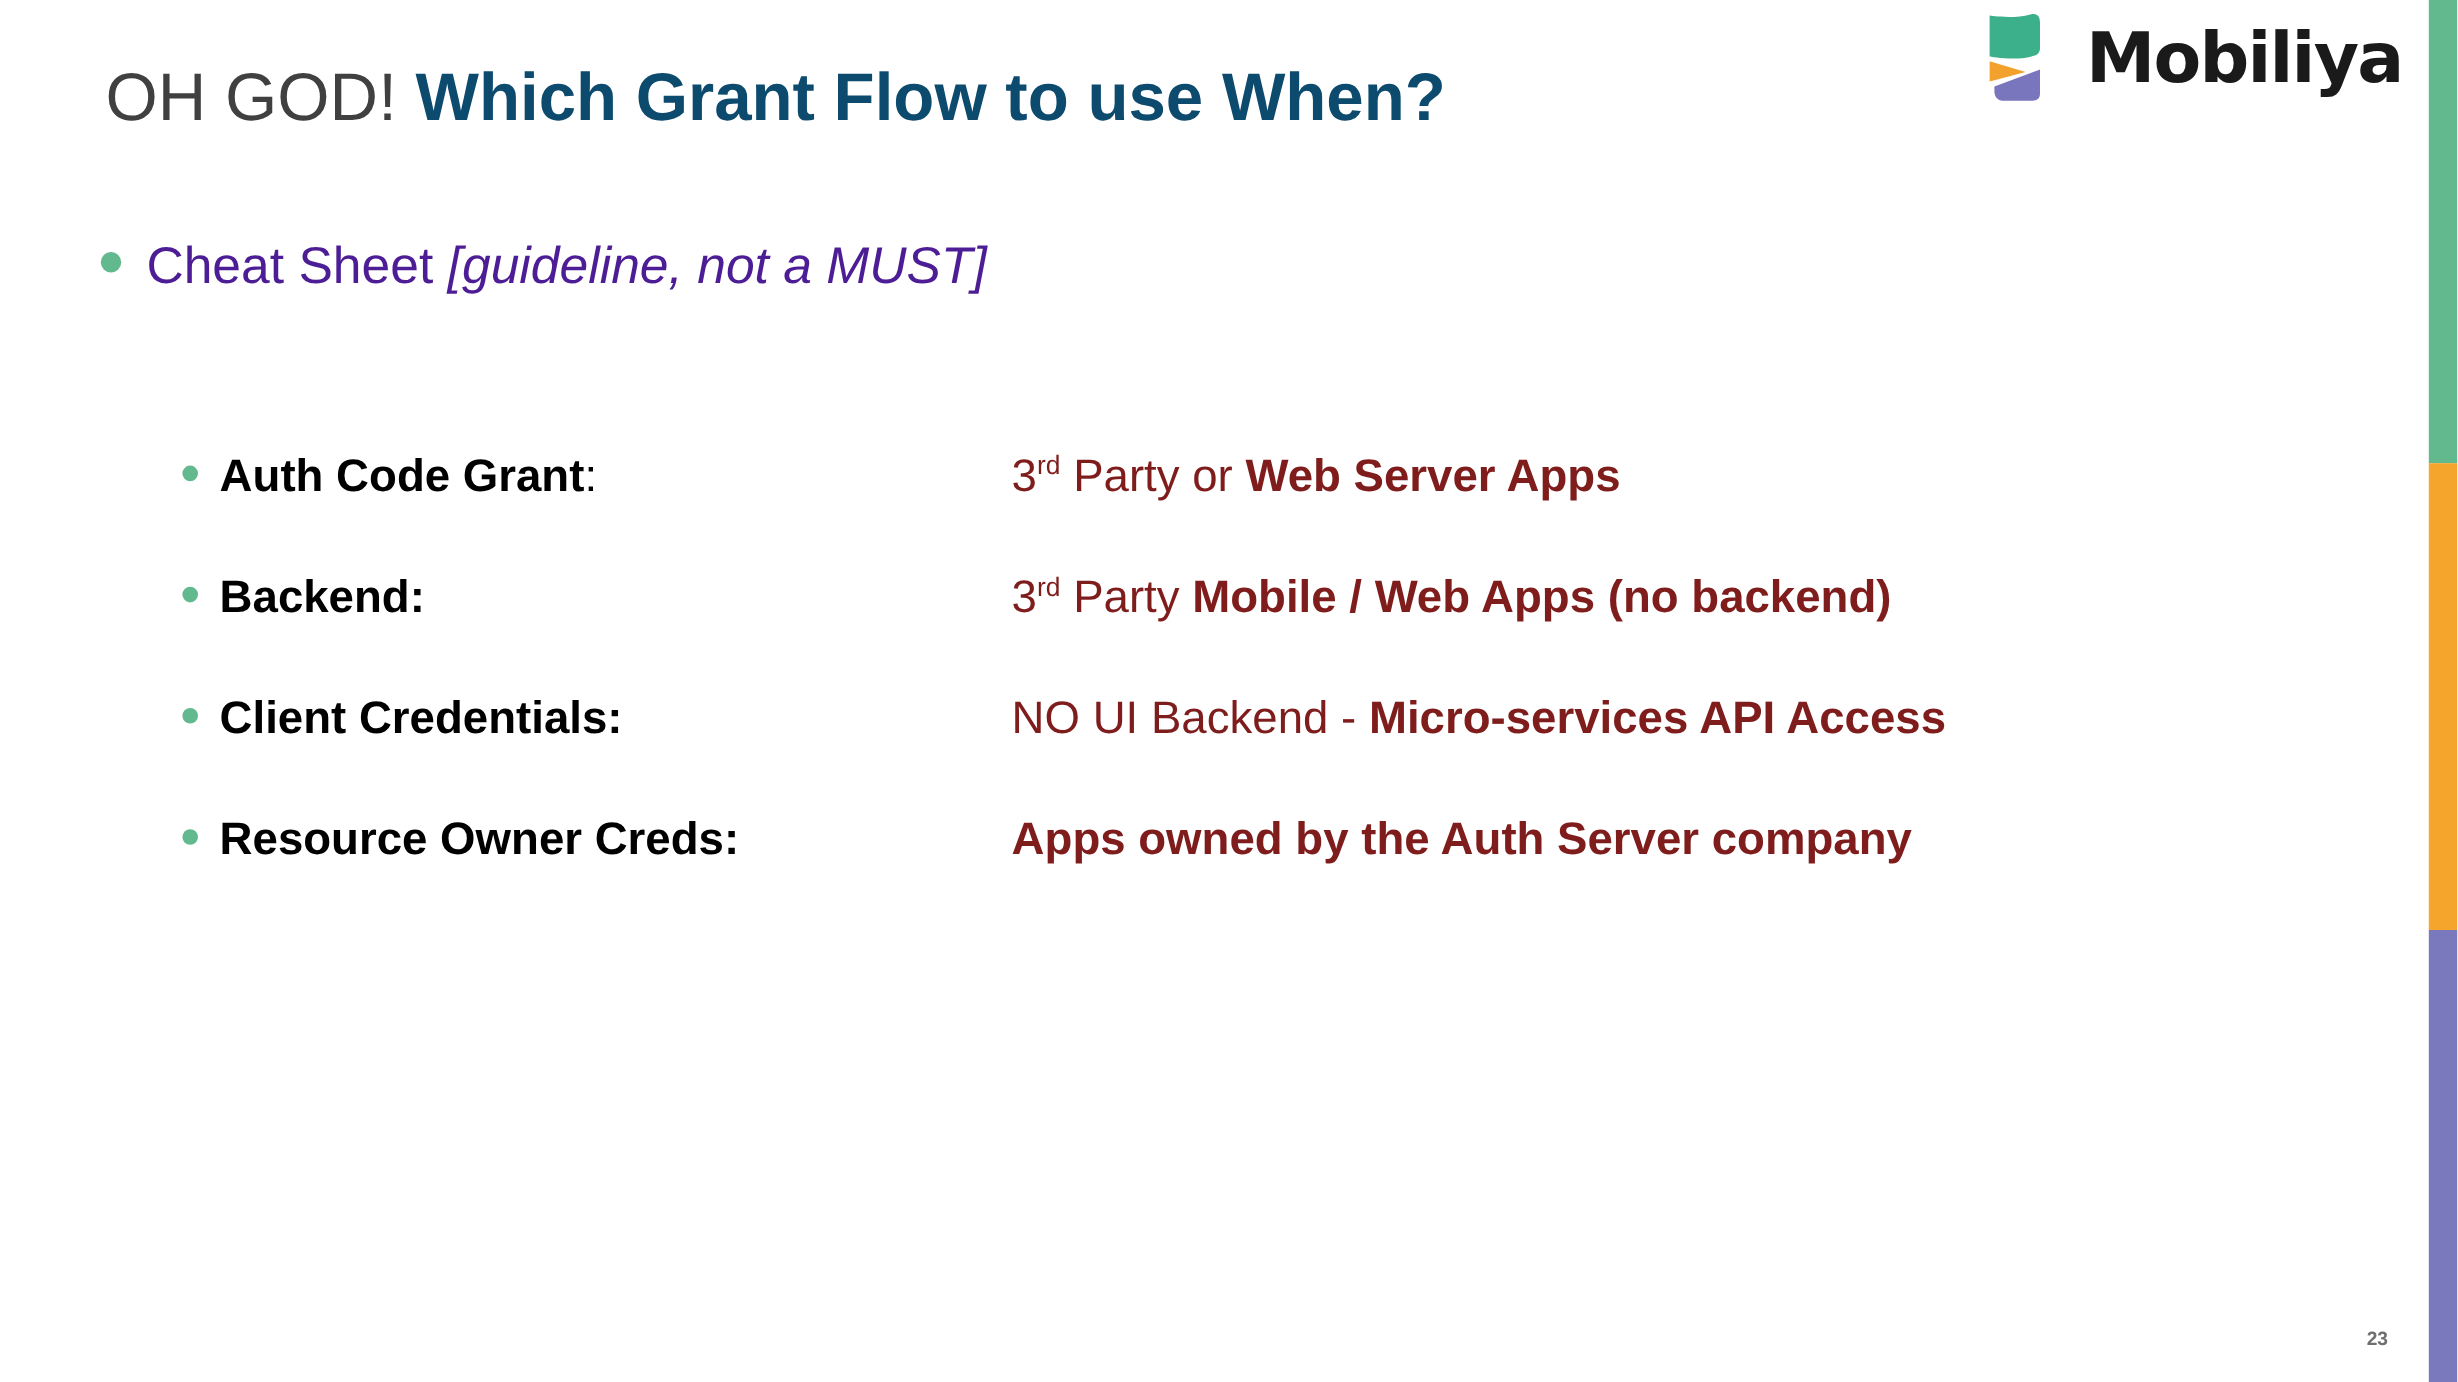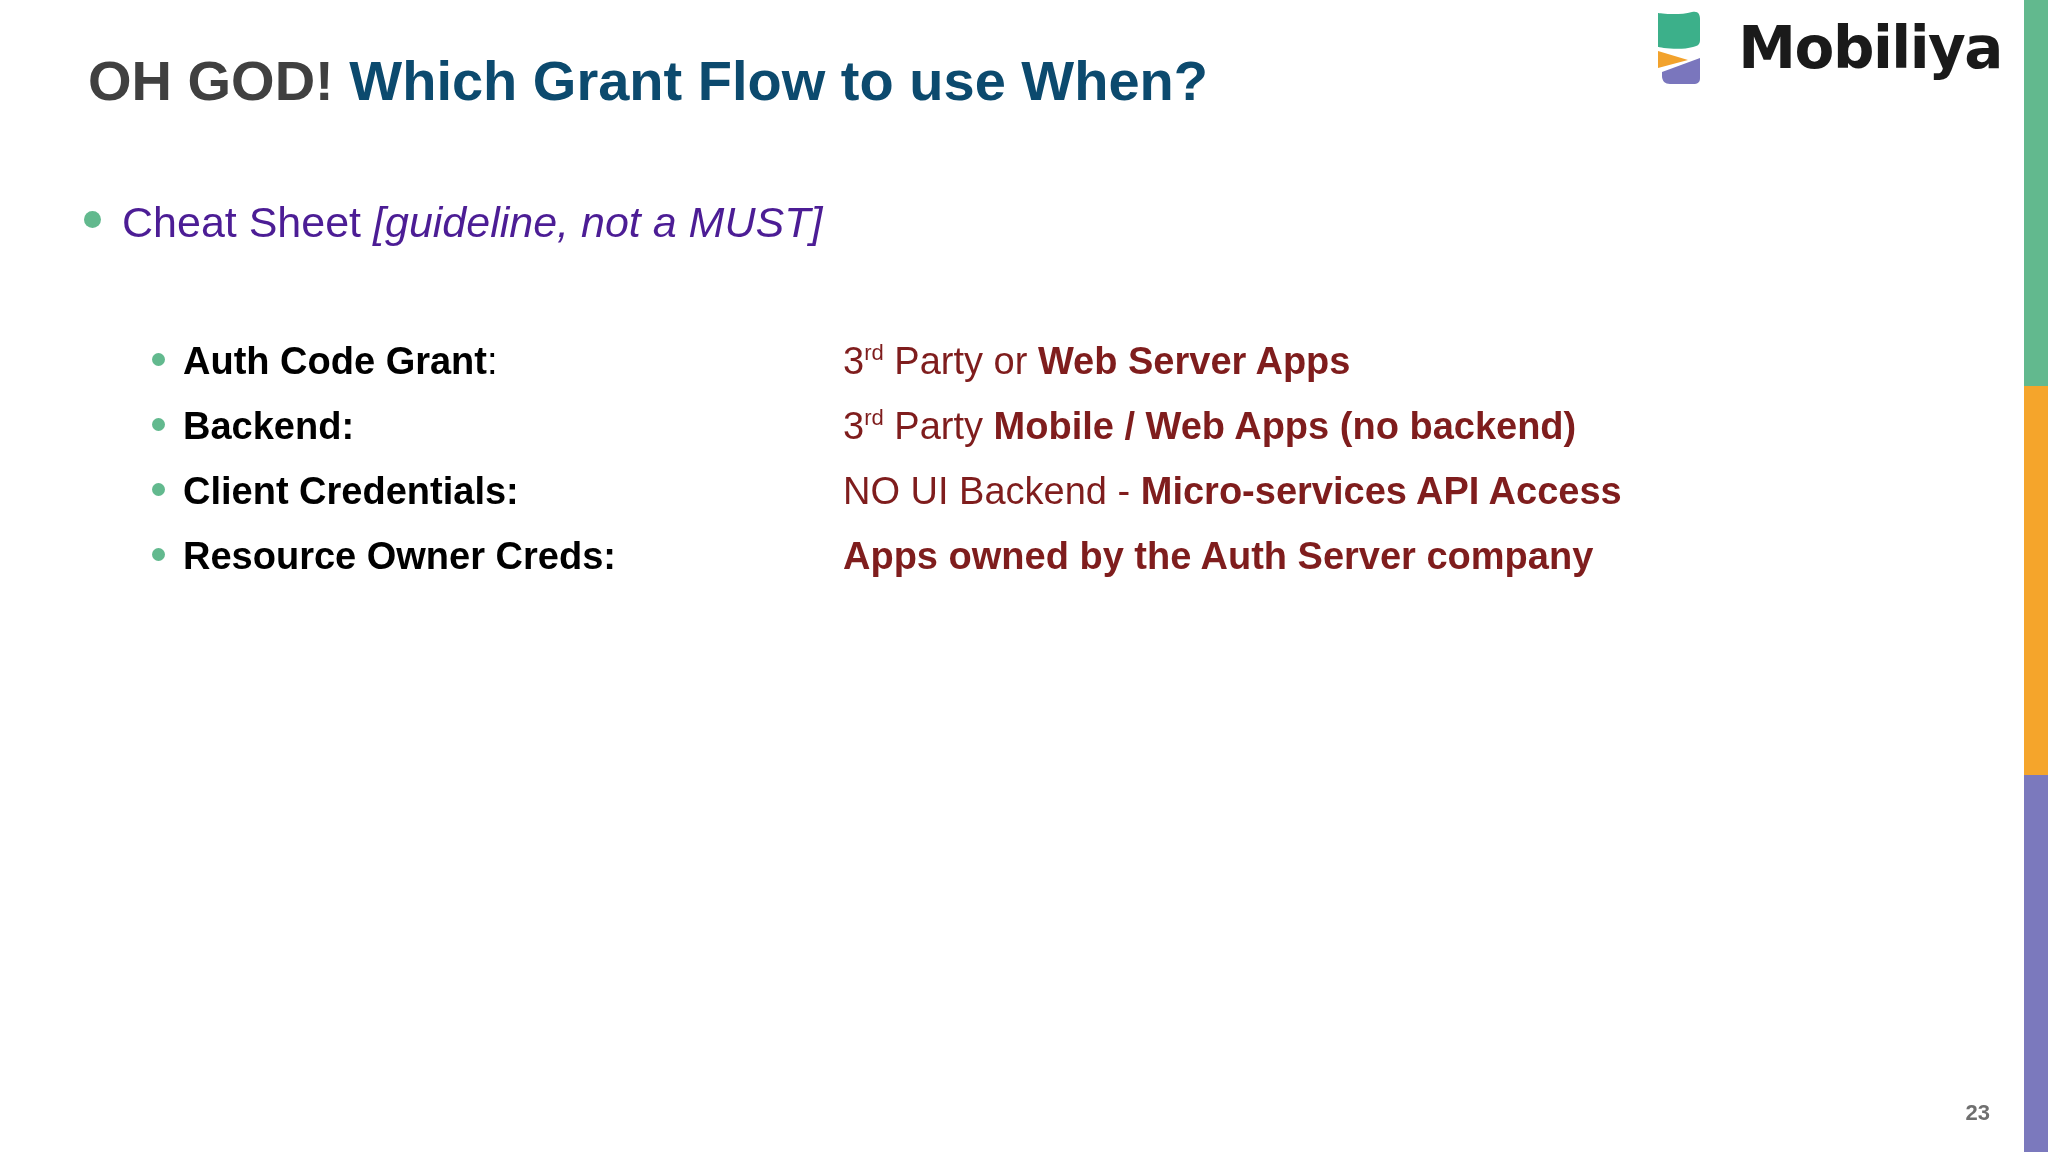--- a/index.html
+++ b/index.html
@@ -53,21 +53,21 @@
   
   .title {
     position: absolute;
     left: 88px;
     top: 50px;
     font-size: 56px;
     line-height: 1.1;
     color: #404040;
     white-space: nowrap;
   }
-  .title .light { font-weight: bold; }
+  .title .light { font-weight: normal; }
   .title .heavy { font-weight: bold; color: #0c4a6e; }
 
   
   .lvl1 {
     position: absolute;
     left: 84px;
     top: 198px;
     display: flex;
     align-items: baseline;
     white-space: nowrap;
@@ -93,20 +93,21 @@
   .grid {
     position: absolute;
     left: 152px;
     top: 340px;
   }
   .row {
     display: flex;
     align-items: baseline;
     height: 65px;
     white-space: nowrap;
+    margin-top: 36px;
   }
   .row .dot {
     width: 13px;
     height: 13px;
     border-radius: 50%;
     background: #62b98e;
     flex: 0 0 auto;
     position: relative;
     top: -8px;
     margin-right: 18px;
@@ -129,21 +130,21 @@
     font-size: 0.58em;
     vertical-align: super;
     line-height: 0;
   }
 
   
   .page-num {
     position: absolute;
     right: 58px;
     bottom: 26px;
-    font-size: 22px;
+    font-size: 16px;
     font-weight: bold;
     color: #6f6f6f;
   }
 </style>
 </head>
 <body>
 
 <div class="slide">
 
   <div class="edge-bars">

